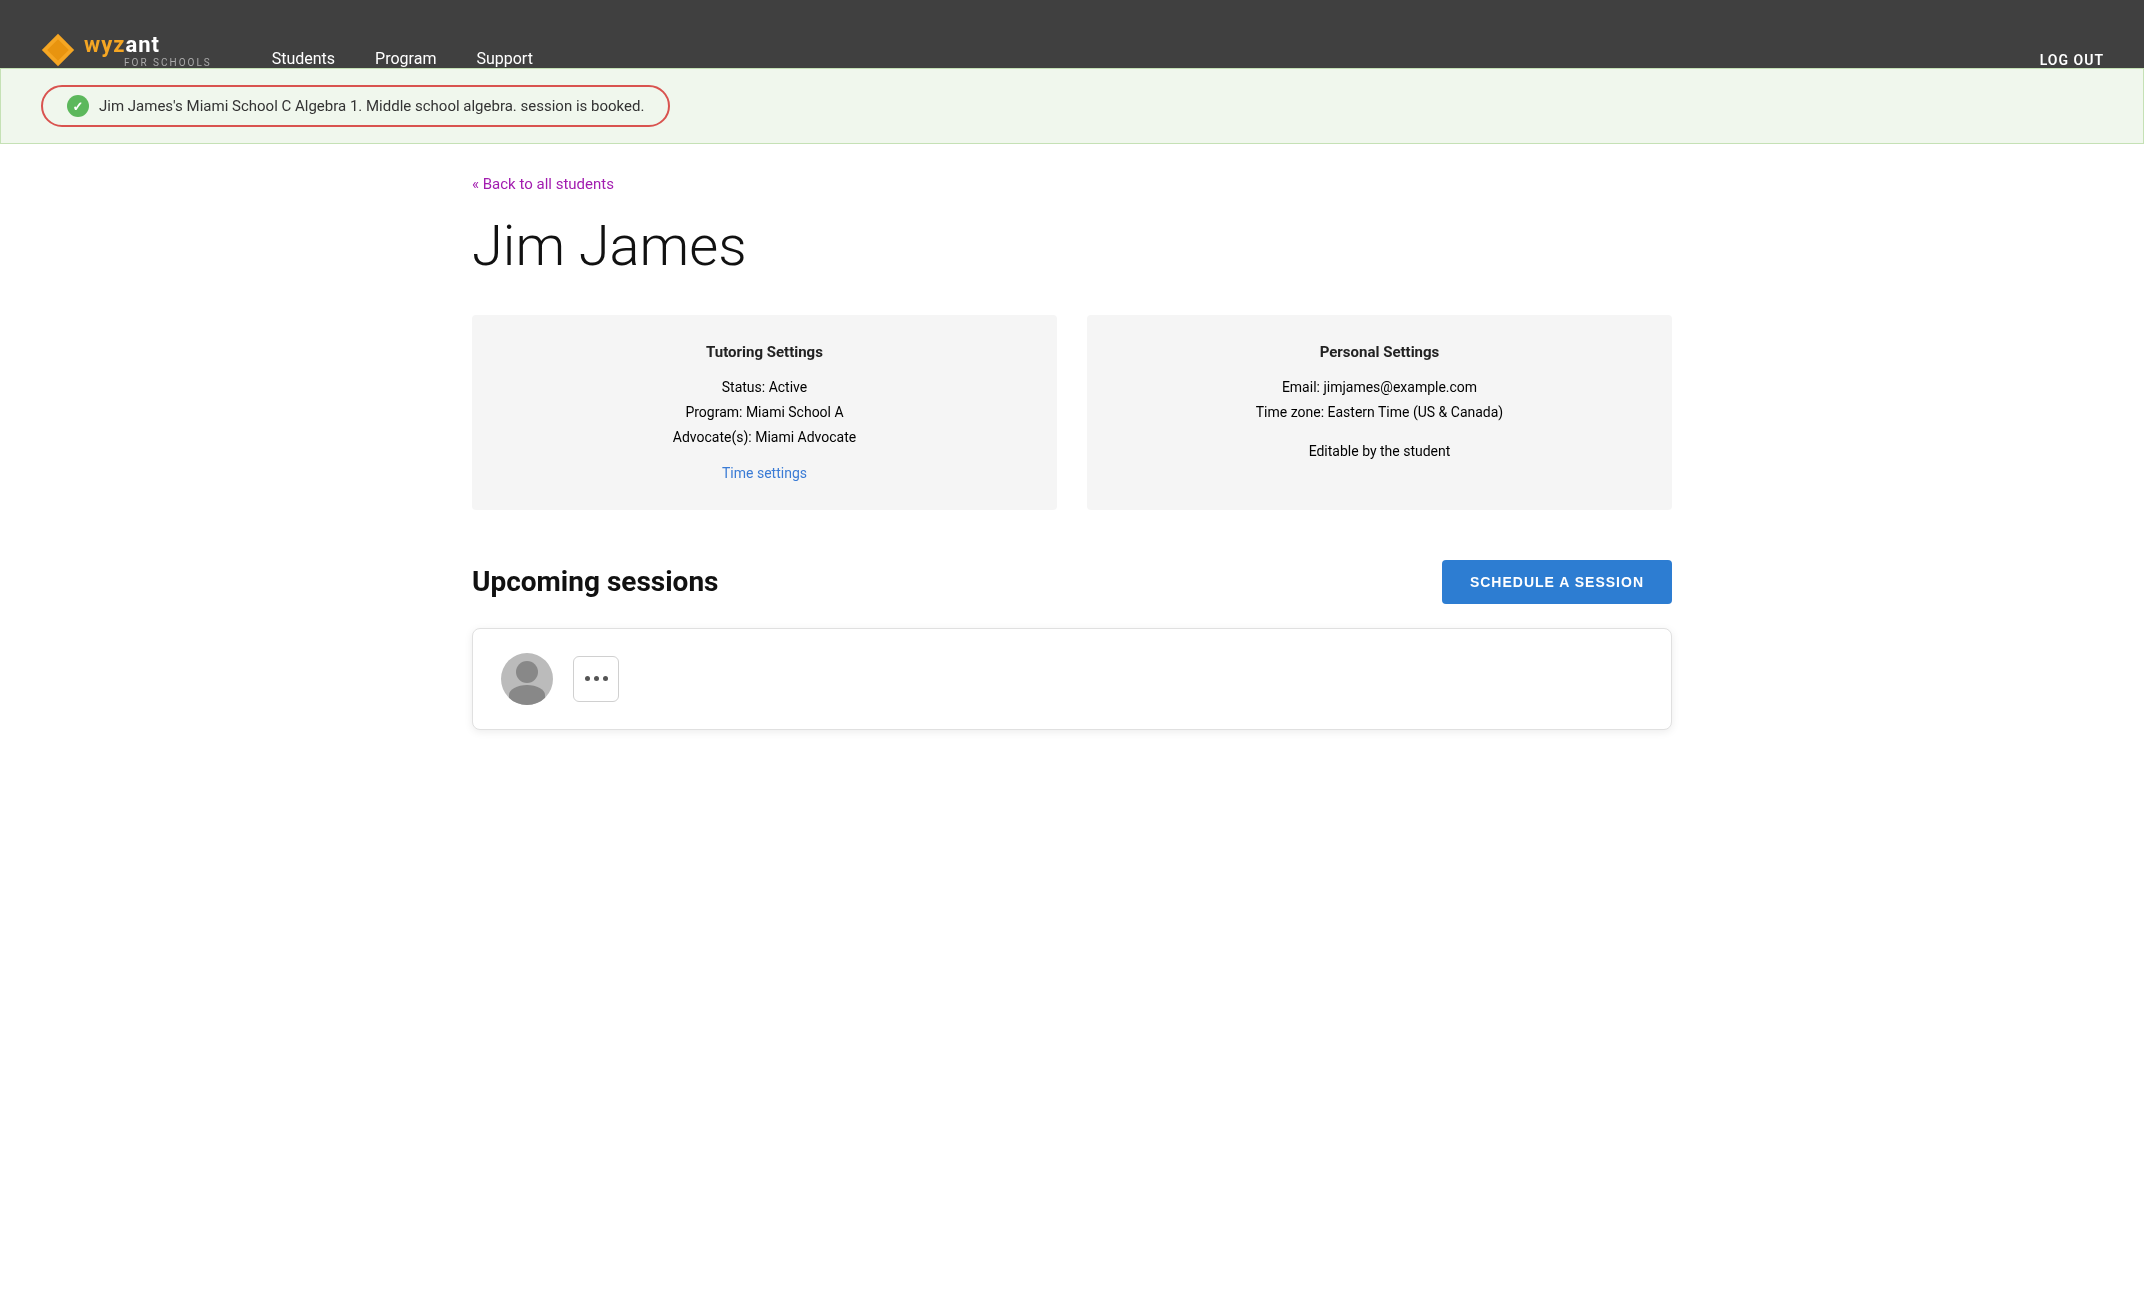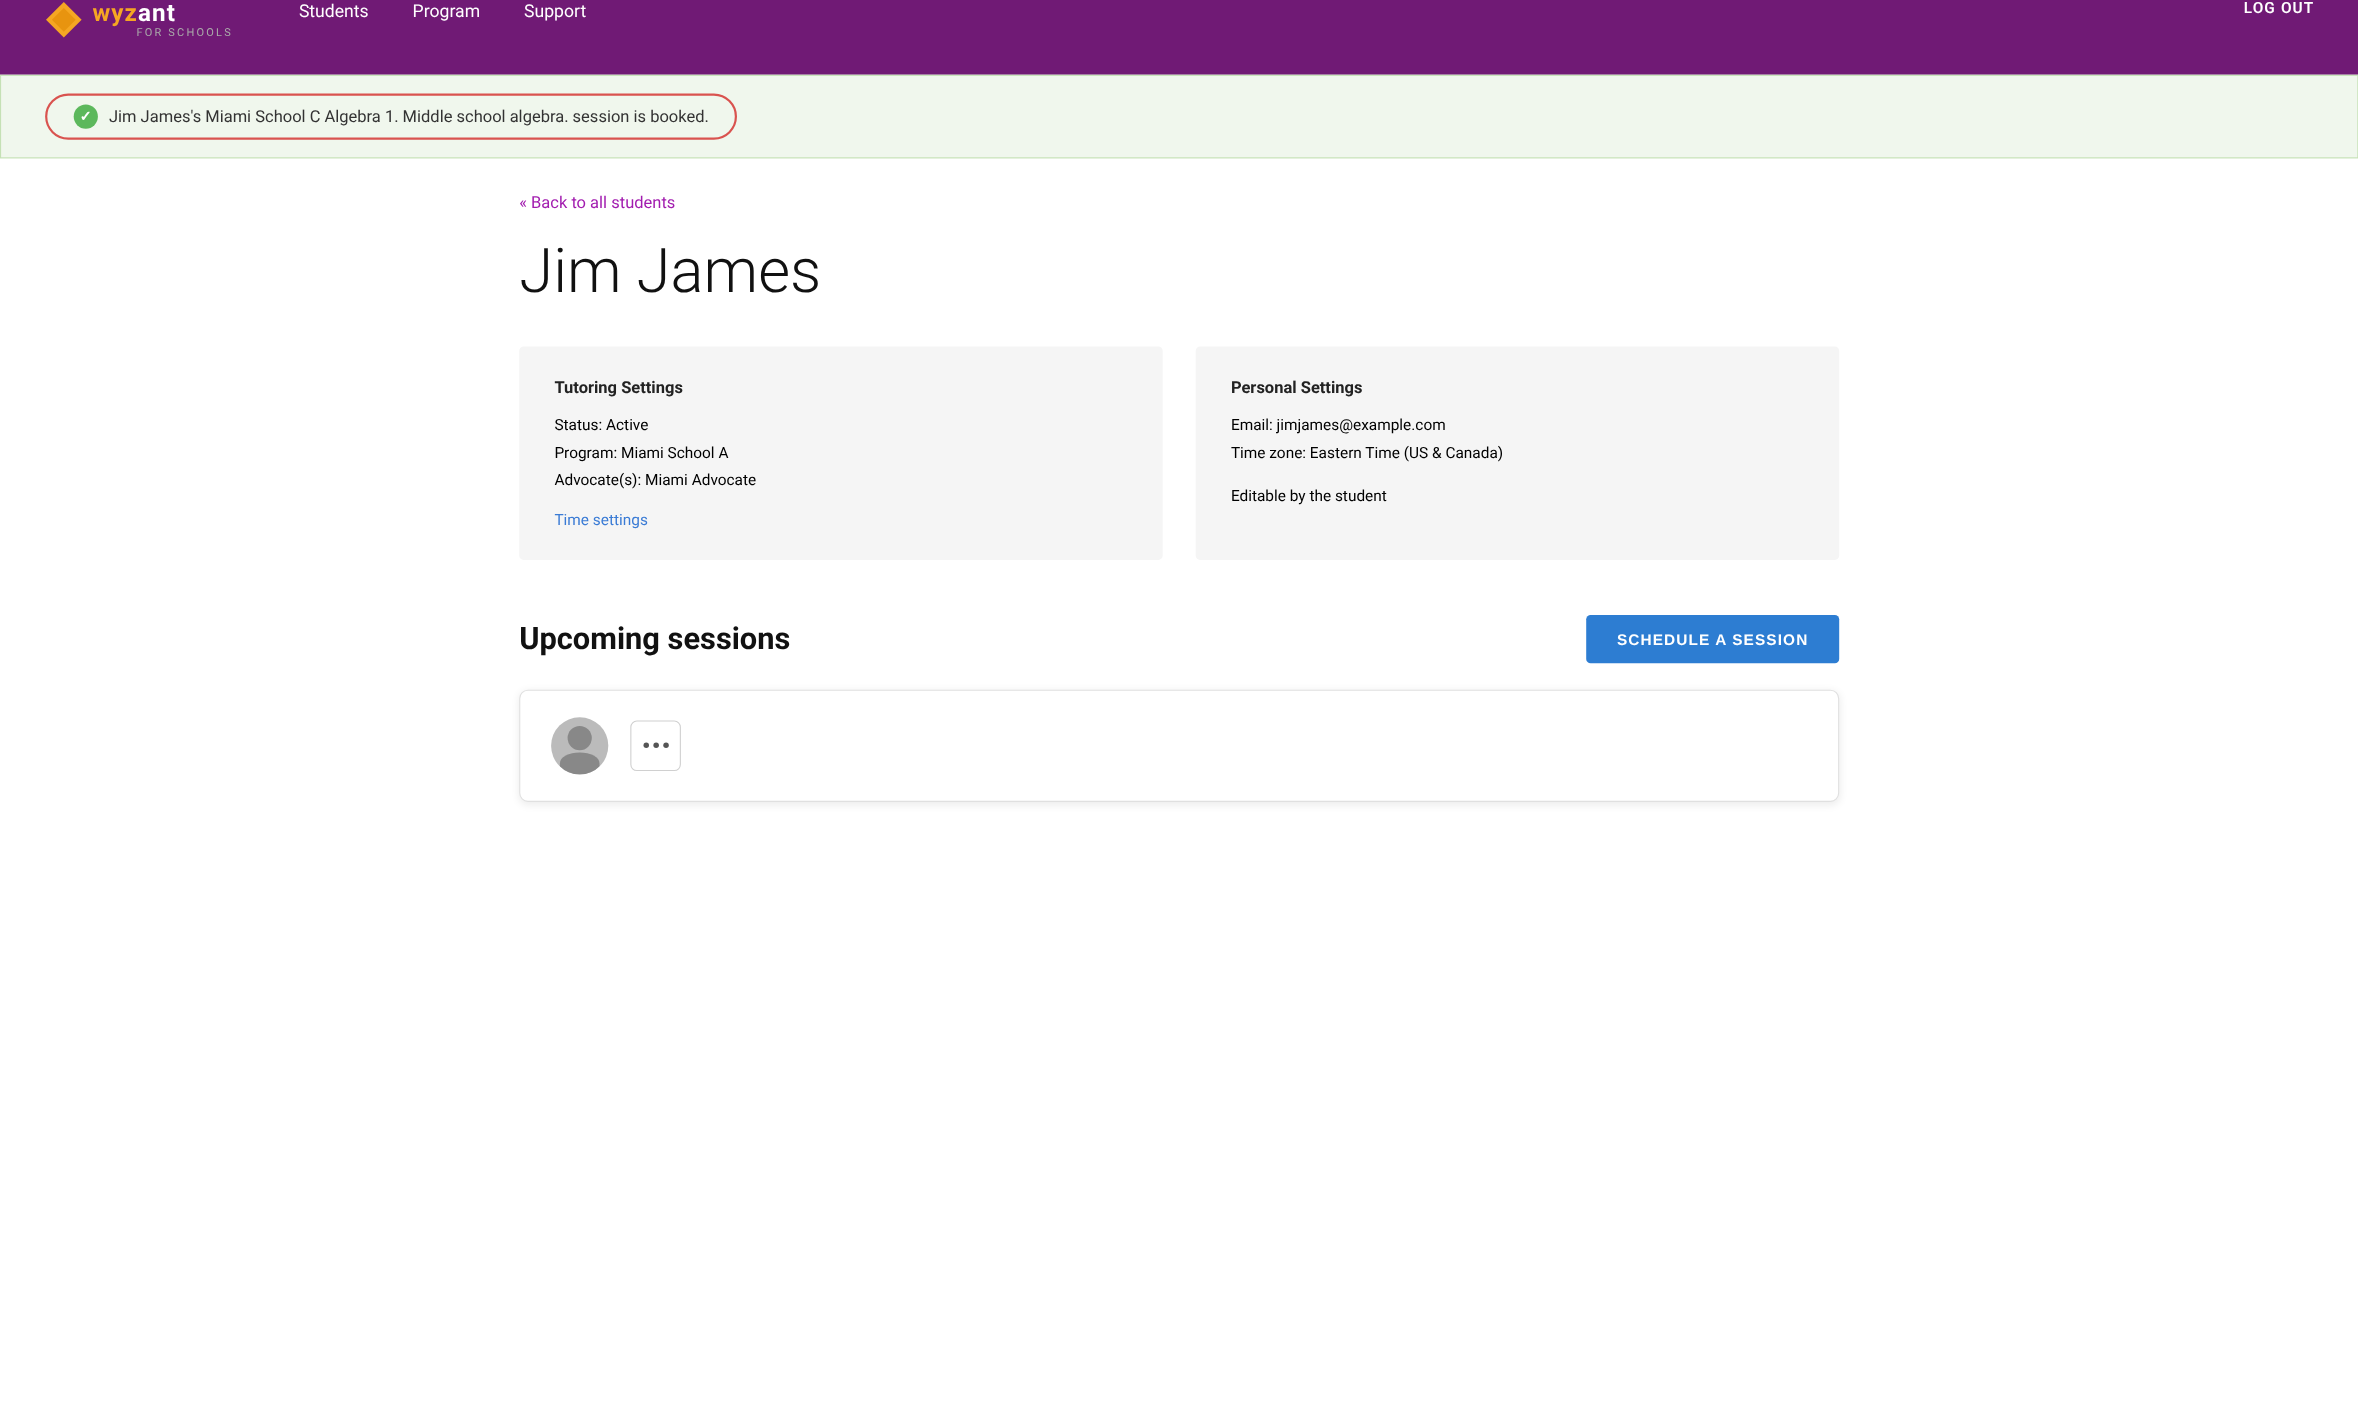--- a/index.html
+++ b/index.html
@@ -1,22 +1,22 @@
 <!DOCTYPE html>
 <html><head>
   <meta charset="utf-8">
   <style>
     * { box-sizing: border-box; margin: 0; padding: 0; }
     body { font-family: -apple-system, BlinkMacSystemFont, 'Segoe UI', Roboto, sans-serif; background: #fff; color: #333; }
 
     
     nav {
-      background: #701a75;
-      display: flex;
-      align-items: flex-start;
+      background: #404040;
+      display: flex;
+      align-items: flex-end;
       padding: 0 40px;
       height: 68px;
     }
     .nav-logo {
       display: flex;
       align-items: center;
       margin-right: 60px;
     }
     .logo-diamond {
       width: 36px;
@@ -129,20 +129,21 @@
     .settings-row {
       display: flex;
       gap: 30px;
       margin-bottom: 50px;
     }
     .settings-card {
       flex: 1;
       background: #f5f5f5;
       border-radius: 4px;
       padding: 28px 32px;
+      text-align: center;
     }
     .settings-card h3 {
       font-size: 15px;
       font-weight: 700;
       color: #222;
       margin-bottom: 14px;
     }
     .settings-card p {
       font-size: 14px;
       color: #000000;

